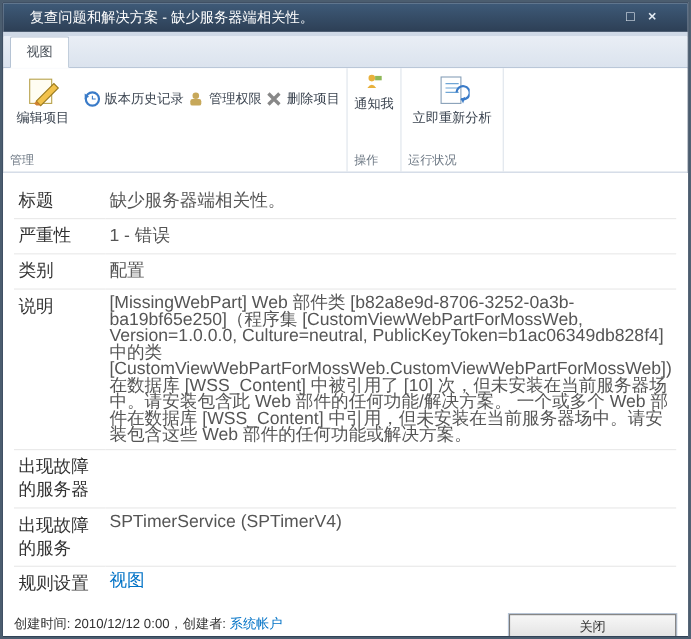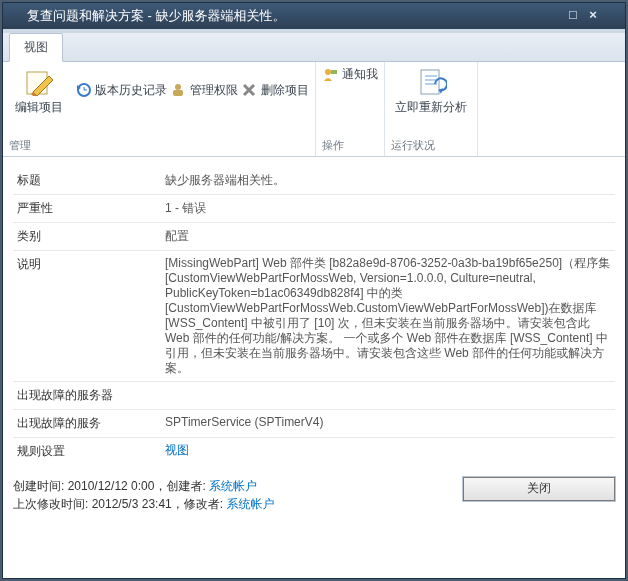--- a/index.html
+++ b/index.html
@@ -14,21 +14,21 @@
   .group{border-right:1px solid #dee4ec;display:flex;flex-direction:column;justify-content:space-between;padding:4px 6px 0 6px}
   .group-label{text-align:left;color:#6d7884;font-size:11px;padding:2px 0 3px 0}
   .big-btn{display:flex;flex-direction:column;align-items:center;width:60px;cursor:pointer}
   .big-btn .icon{width:32px;height:32px;margin-bottom:2px}
   .big-btn .lbl{text-align:center;line-height:14px;color:#3b4450}
   .small-list{display:flex;flex-direction:row;gap:3px}
   .small-btn{display:flex;align-items:center;gap:4px;cursor:pointer;color:#3b4450;white-space:nowrap}
   .small-btn .sicon{width:16px;height:16px}
   .content{flex:1;background:#fff;overflow:auto;padding:10px 10px 6px 10px}
   table.props{width:100%;border-collapse:collapse}
-  table.props td{vertical-align:top;padding:5px 4px;border-top:1px solid #e8e8e8;font-size:12px}
+  table.props td{vertical-align:top;padding:5px 4px;border-top:1px solid #e8e8e8;font-size:16px}
   table.props tr:first-child td{border-top:none}
   td.key{width:140px;color:#333}
   td.val{color:#555}
   .mono{font-family:Liberation Sans, sans-serif;font-size:11px;color:#555;line-height:15px}
   a.link{color:#0072c6;text-decoration:none}
   .footer{margin-top:12px;font-size:12px;color:#333;line-height:18px}
   .footer .left{float:left}
   .closebtn{float:right;width:150px;height:22px;border:1px solid #7a7a7a;background:linear-gradient(#f7f7f7,#e1e1e1);text-align:center;line-height:20px;cursor:pointer;font-size:12px;box-shadow:0 0 0 1px #b8c5d6}
   .clearer{clear:both}
   
@@ -92,21 +92,21 @@
             </span>
             <span>删除项目</span>
           </div>
         </div>
       </div>
       <div class="group-label">管理</div>
     </div>
 
     <div class="group">
       <div style="display:flex">
-        <div class="small-btn" style="flex-direction:row">
+        <div class="small-btn" style="flex-direction:column">
           <span class="sicon">
             <svg viewBox="0 0 16 16">
                 <circle cx="6" cy="5" r="3" fill="#e8b13d"></circle>
                 <path d="M2 14 Q6 8 10 14 Z" fill="#e8b13d"></path>
                 <rect x="9" y="3" width="6" height="4" fill="#8fb859"></rect>
               </svg>
           </span>
           <span>通知我</span>
         </div>
       </div>

